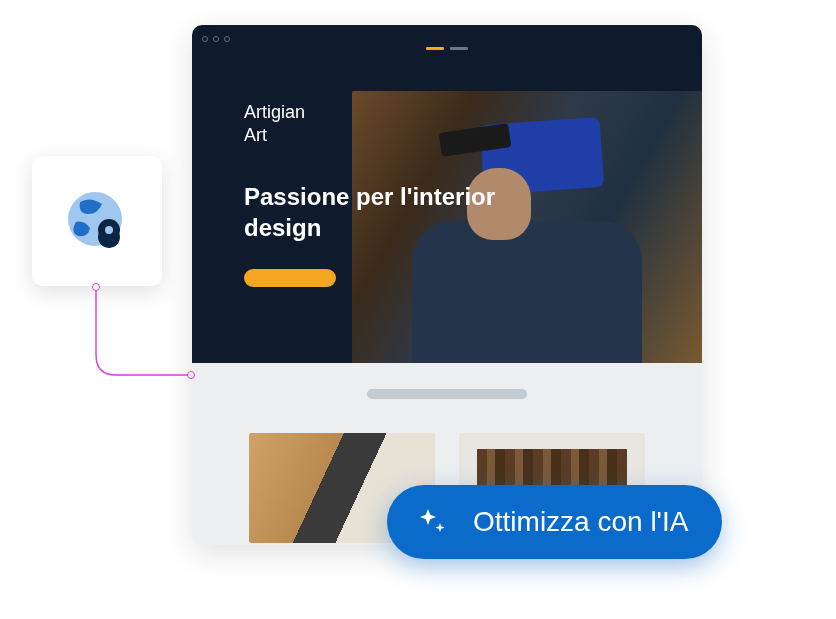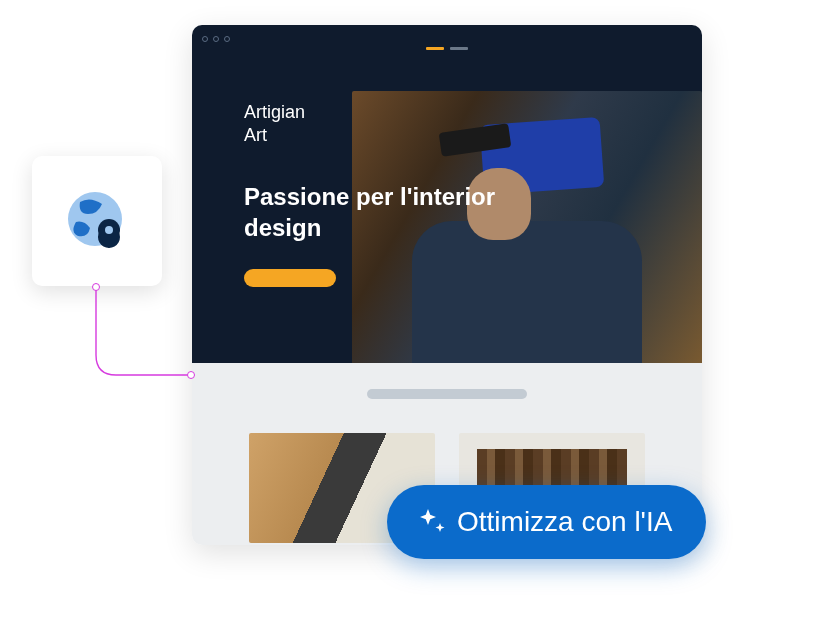--- a/index.html
+++ b/index.html
@@ -204,21 +204,21 @@
     position: absolute;
     left: 387px;
     top: 485px;
     height: 74px;
     padding: 0 34px 0 28px;
     background: #0b6bcb;
     color: #ffffff;
     border-radius: 40px;
     display: flex;
     align-items: center;
-    gap: 8px;
+    gap: 24px;
     font-size: 28px;
     font-weight: 500;
     box-shadow: 0 8px 26px rgba(11,107,203,0.35);
     cursor: pointer;
     white-space: nowrap;
   }
   .ai-pill svg { flex: none; }
 
   
   .connector-dot {

